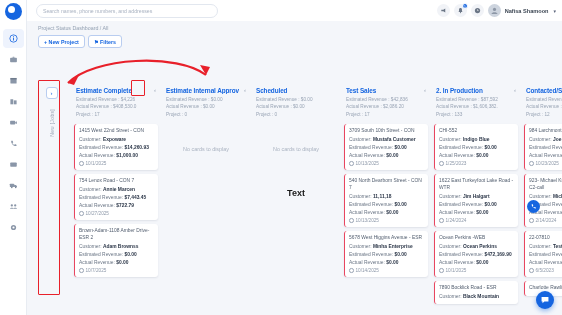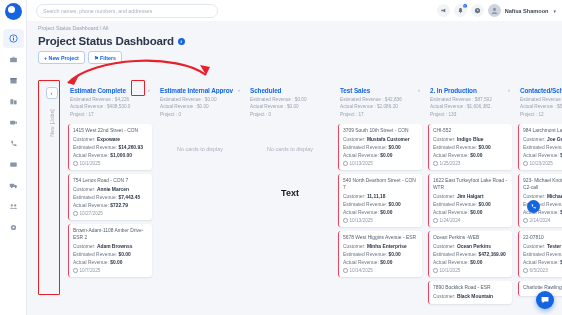--- a/index.html
+++ b/index.html
@@ -107,21 +107,21 @@
   .actions { display: flex; gap: 3px; padding: 4px 0 0 11px; }
   .btn {
     border: 1px solid #b9cdf0; border-radius: 3px; background: #fff;
     color: #1565e0; font-size: 5.3px; font-weight: bold;
     padding: 2.5px 5px; white-space: nowrap;
   }
 
   
   .board {
     position: absolute; left: 11px; right: 0; top: 58px; bottom: 0;
-    display: flex; gap: 0; overflow: hidden;
+    display: flex; gap: 6px; overflow: hidden;
   }
   .collapsed-col {
     width: 27px; flex: 0 0 27px;
     display: flex; flex-direction: column; align-items: center;
     padding-top: 8px;
   }
   .collapse-toggle {
     width: 12px; height: 12px; border-radius: 3px;
     border: 1px solid #b9cdf0; background: #fff; color: #1565e0;
     font-size: 6px; display: flex; align-items: center; justify-content: center;
@@ -290,24 +290,20 @@
           <path d="M2.6 14 C3.2 10 12.8 10 13.4 14 Z" fill="#8d97a6"></path>
         </svg>
       </div>
       <span class="username">Nafisa Shamoon</span>
       <span class="caret">▾</span>
     </div>
   </div>
 
   <div class="page">
     <div class="breadcrumb">Project Status Dashboard / All</div>
-    <div class="page-title">
-      <h1>Project Status Dashboard</h1>
-      <span class="info-dot">i</span>
-    </div>
     <div class="actions">
       <button class="btn">+ New Project</button>
       <button class="btn">⚑ Filters</button>
     </div>
 
     <div class="board">
 
       <div class="collapsed-col">
         <div class="collapse-toggle">›</div>
         <div class="vert-label">New [Jobs]</div>

